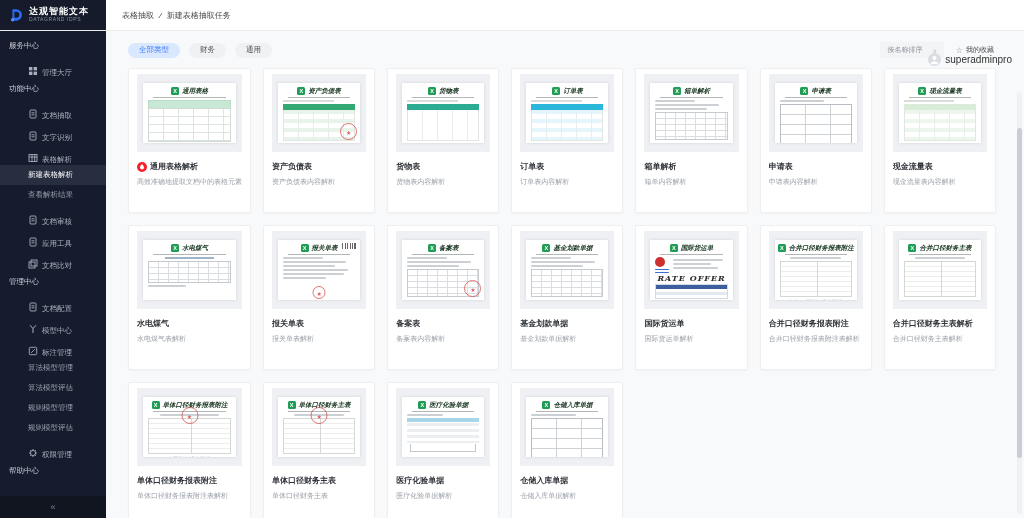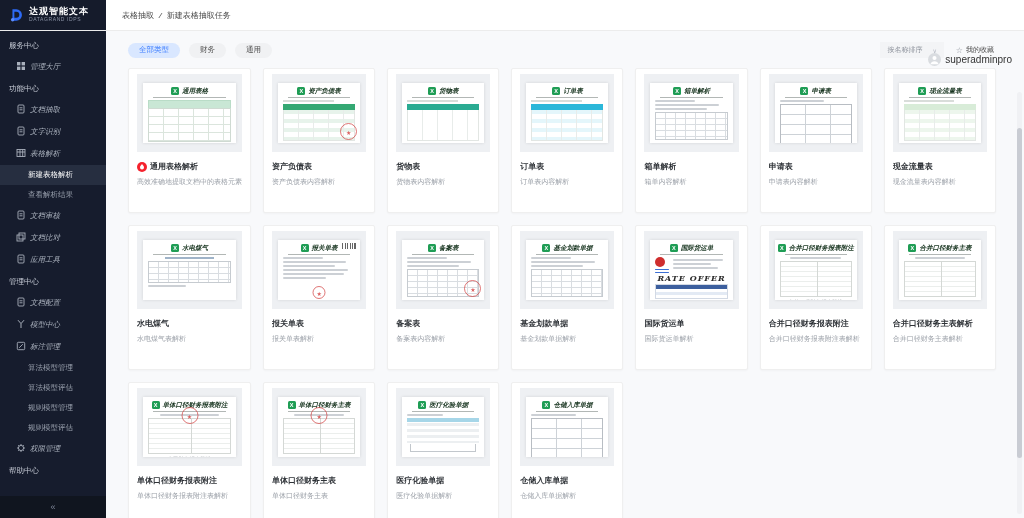--- a/index.html
+++ b/index.html
@@ -10,21 +10,21 @@
   .logo-block{position:absolute;left:0;top:0;width:106px;height:30px;background:#151b2b;display:flex;align-items:center;gap:5px;padding-left:9px;box-sizing:border-box;}
   .logo-text{display:flex;flex-direction:column;line-height:1.1;}
   .logo-title{color:#fff;font-size:9px;font-weight:bold;letter-spacing:1px;white-space:nowrap;}
   .logo-sub{color:#8b93a6;font-size:5px;letter-spacing:.6px;white-space:nowrap;}
   .breadcrumb{position:absolute;left:122px;top:0;height:30px;display:flex;align-items:center;gap:4px;font-size:8px;color:#454545;font-family:Liberation Mono, monospace;}
   .user{position:absolute;right:12px;top:0;height:30px;display:flex;align-items:center;gap:4px;font-size:10px;color:#333;margin-top:44px;}
 
   
   .sidebar{position:absolute;left:0;top:30px;bottom:0;width:118px;background:#161c2d;padding-top:5px;box-sizing:border-box;overflow:hidden;}
   .sec-label{height:21px;line-height:21px;padding-left:9px;font-size:7.5px;color:#c9ced8;}
-  .s-item{height:22px;display:flex;align-items:center;gap:4px;padding:0 7px 0 16px;font-size:7.5px;color:#a9b0bc;cursor:pointer;font-style:italic;}
+  .s-item{height:22px;display:flex;align-items:flex-end;gap:4px;padding:0 7px 0 28px;font-size:7.5px;color:#a9b0bc;cursor:pointer;}
   .s-item .chev{margin-left:auto;font-size:6px;color:#6f7687;}
   .s-item svg{flex:none;}
   .s-sub{height:20px;line-height:20px;padding-left:28px;font-size:7.5px;color:#9aa1ae;cursor:pointer;white-space:nowrap;}
   .s-sub.active{background:#262e40;color:#ffffff;}
   .collapse{position:absolute;bottom:0;left:0;width:106px;height:22px;background:#10151f;color:#7e8697;text-align:center;line-height:22px;font-size:9px;cursor:pointer;}
 
   
   .content{position:absolute;left:106px;top:30px;right:0;bottom:0;background:#f8f9fb;overflow:hidden;}
   .toolbar{display:flex;align-items:center;justify-content:space-between;padding:12px 30px 10px 22px;}
   .tabs{display:flex;gap:9px;}
@@ -161,32 +161,32 @@
       <div class="s-item">
         <span><svg width="10" height="10" viewBox="0 0 10 10" fill="none" stroke="#a9b0bc" stroke-width=".9">
             <rect x="2" y="1" width="6" height="8" rx="1"></rect>
             <path d="M3.5 3.8 h3 M3.5 5.8 h3"></path>
           </svg></span>
         <span>文档审核</span>
         <span class="chev">∨</span>
       </div>
       <div class="s-item">
         <span><svg width="10" height="10" viewBox="0 0 10 10" fill="none" stroke="#a9b0bc" stroke-width=".9">
+            <rect x="2" y="1" width="6" height="8" rx="1"></rect>
+            <path d="M3.5 3.8 h3 M3.5 5.8 h3"></path>
+          </svg></span>
+        <span>应用工具</span>
+        <span class="chev">∨</span>
+      </div>
+      <div class="s-item">
+        <span><svg width="10" height="10" viewBox="0 0 10 10" fill="none" stroke="#a9b0bc" stroke-width=".9">
             <rect x="3" y="1" width="6" height="6"></rect>
             <rect x="1" y="3" width="6" height="6"></rect>
           </svg></span>
         <span>文档比对</span>
-        <span class="chev">∨</span>
-      </div>
-      <div class="s-item">
-        <span><svg width="10" height="10" viewBox="0 0 10 10" fill="none" stroke="#a9b0bc" stroke-width=".9">
-            <rect x="2" y="1" width="6" height="8" rx="1"></rect>
-            <path d="M3.5 3.8 h3 M3.5 5.8 h3"></path>
-          </svg></span>
-        <span>应用工具</span>
         <span class="chev">∨</span>
       </div>
       <div class="sec-label">管理中心</div>
       <div class="s-item">
         <span><svg width="10" height="10" viewBox="0 0 10 10" fill="none" stroke="#a9b0bc" stroke-width=".9">
             <rect x="2" y="1" width="6" height="8" rx="1"></rect>
             <path d="M3.5 3.8 h3 M3.5 5.8 h3"></path>
           </svg></span>
         <span>文档配置</span>
         <span class="chev">∨</span>

